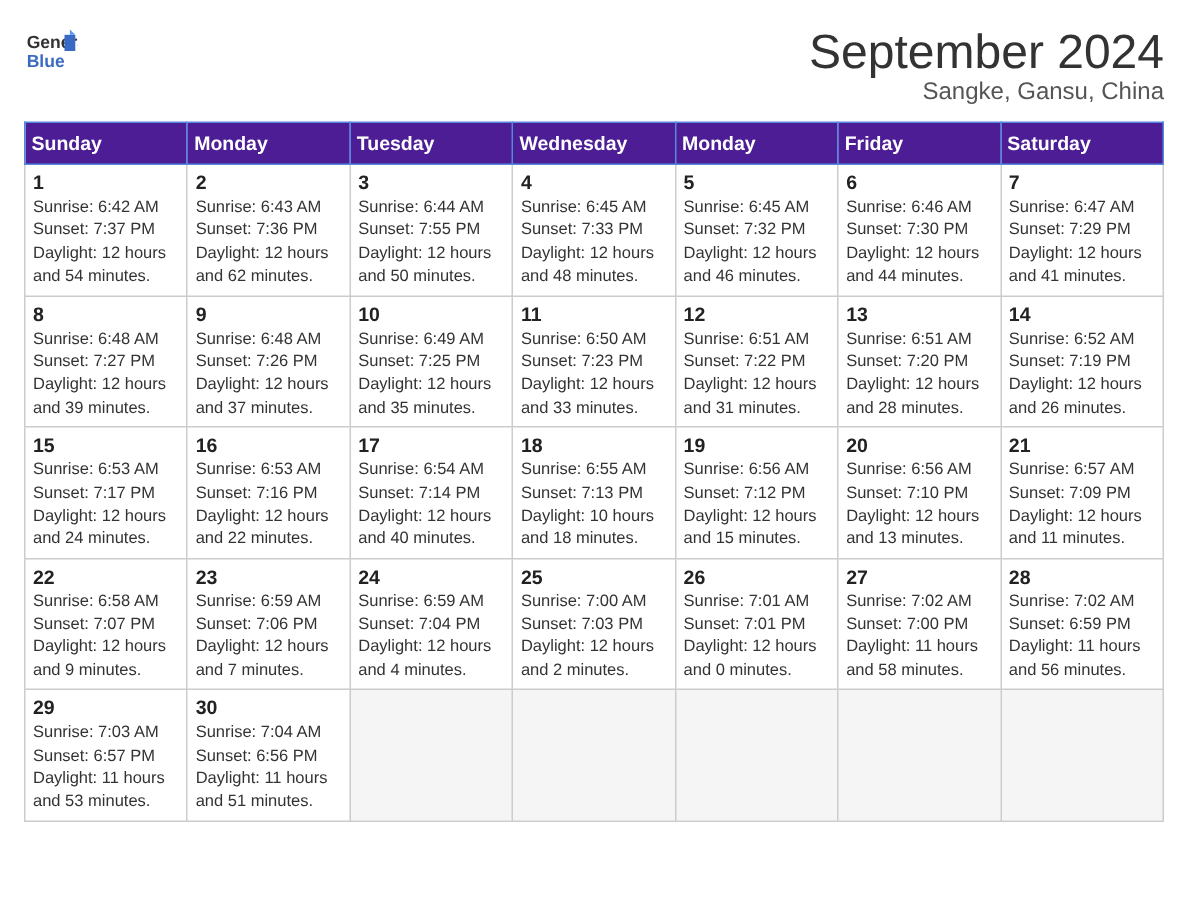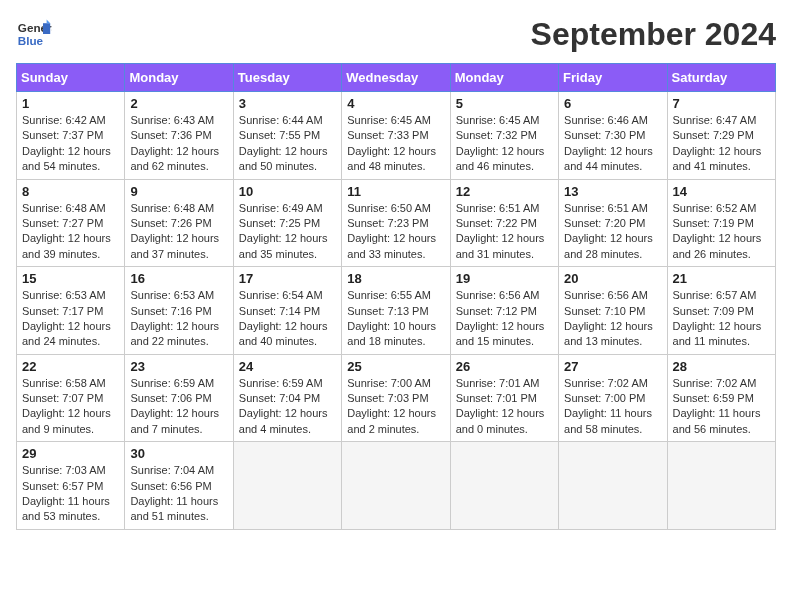--- a/index.html
+++ b/index.html
@@ -23,34 +23,34 @@
     }
     .logo-icon {
       width: 36px;
       height: 36px;
     }
     .title-block {
       text-align: right;
     }
     .month-title {
       font-size: 32px;
-      font-weight: bold;
+      font-weight: normal;
       color: #333;
     }
     .location {
       font-size: 16px;
       color: #555;
     }
     .calendar {
       width: 100%;
       border-collapse: collapse;
       font-size: 11px;
     }
     .calendar th {
-      background: #8b5cf6;
+      background: #4c1d95;
       color: #fff;
       padding: 6px 4px;
       text-align: left;
       font-size: 13px;
       font-weight: bold;
       border: 1px solid #5588dd;
     }
     .calendar td {
       border: 1px solid #ccc;
       vertical-align: top;
@@ -83,20 +83,21 @@
     <svg class="logo-icon" viewBox="0 0 40 40" xmlns="http://www.w3.org/2000/svg">
       <text x="2" y="18" font-size="13" font-weight="bold" fill="#333">General</text>
       <text x="2" y="32" font-size="13" font-weight="bold" fill="#3a6bc4">Blue</text>
       <polygon points="30,8 38,8 38,20 30,20" fill="#3a6bc4"></polygon>
       <polygon points="34,4 38,8 34,8" fill="#5599ee"></polygon>
     </svg>
 
   </div>
   <div class="title-block">
     <div class="month-title">September 2024</div>
+    <div class="location">Sangke, Gansu, China</div>
   </div>
 </div>
 
 <table class="calendar">
   <thead>
     <tr>
       <th>Sunday</th>
       <th>Monday</th>
       <th>Tuesday</th>
       <th>Wednesday</th>

